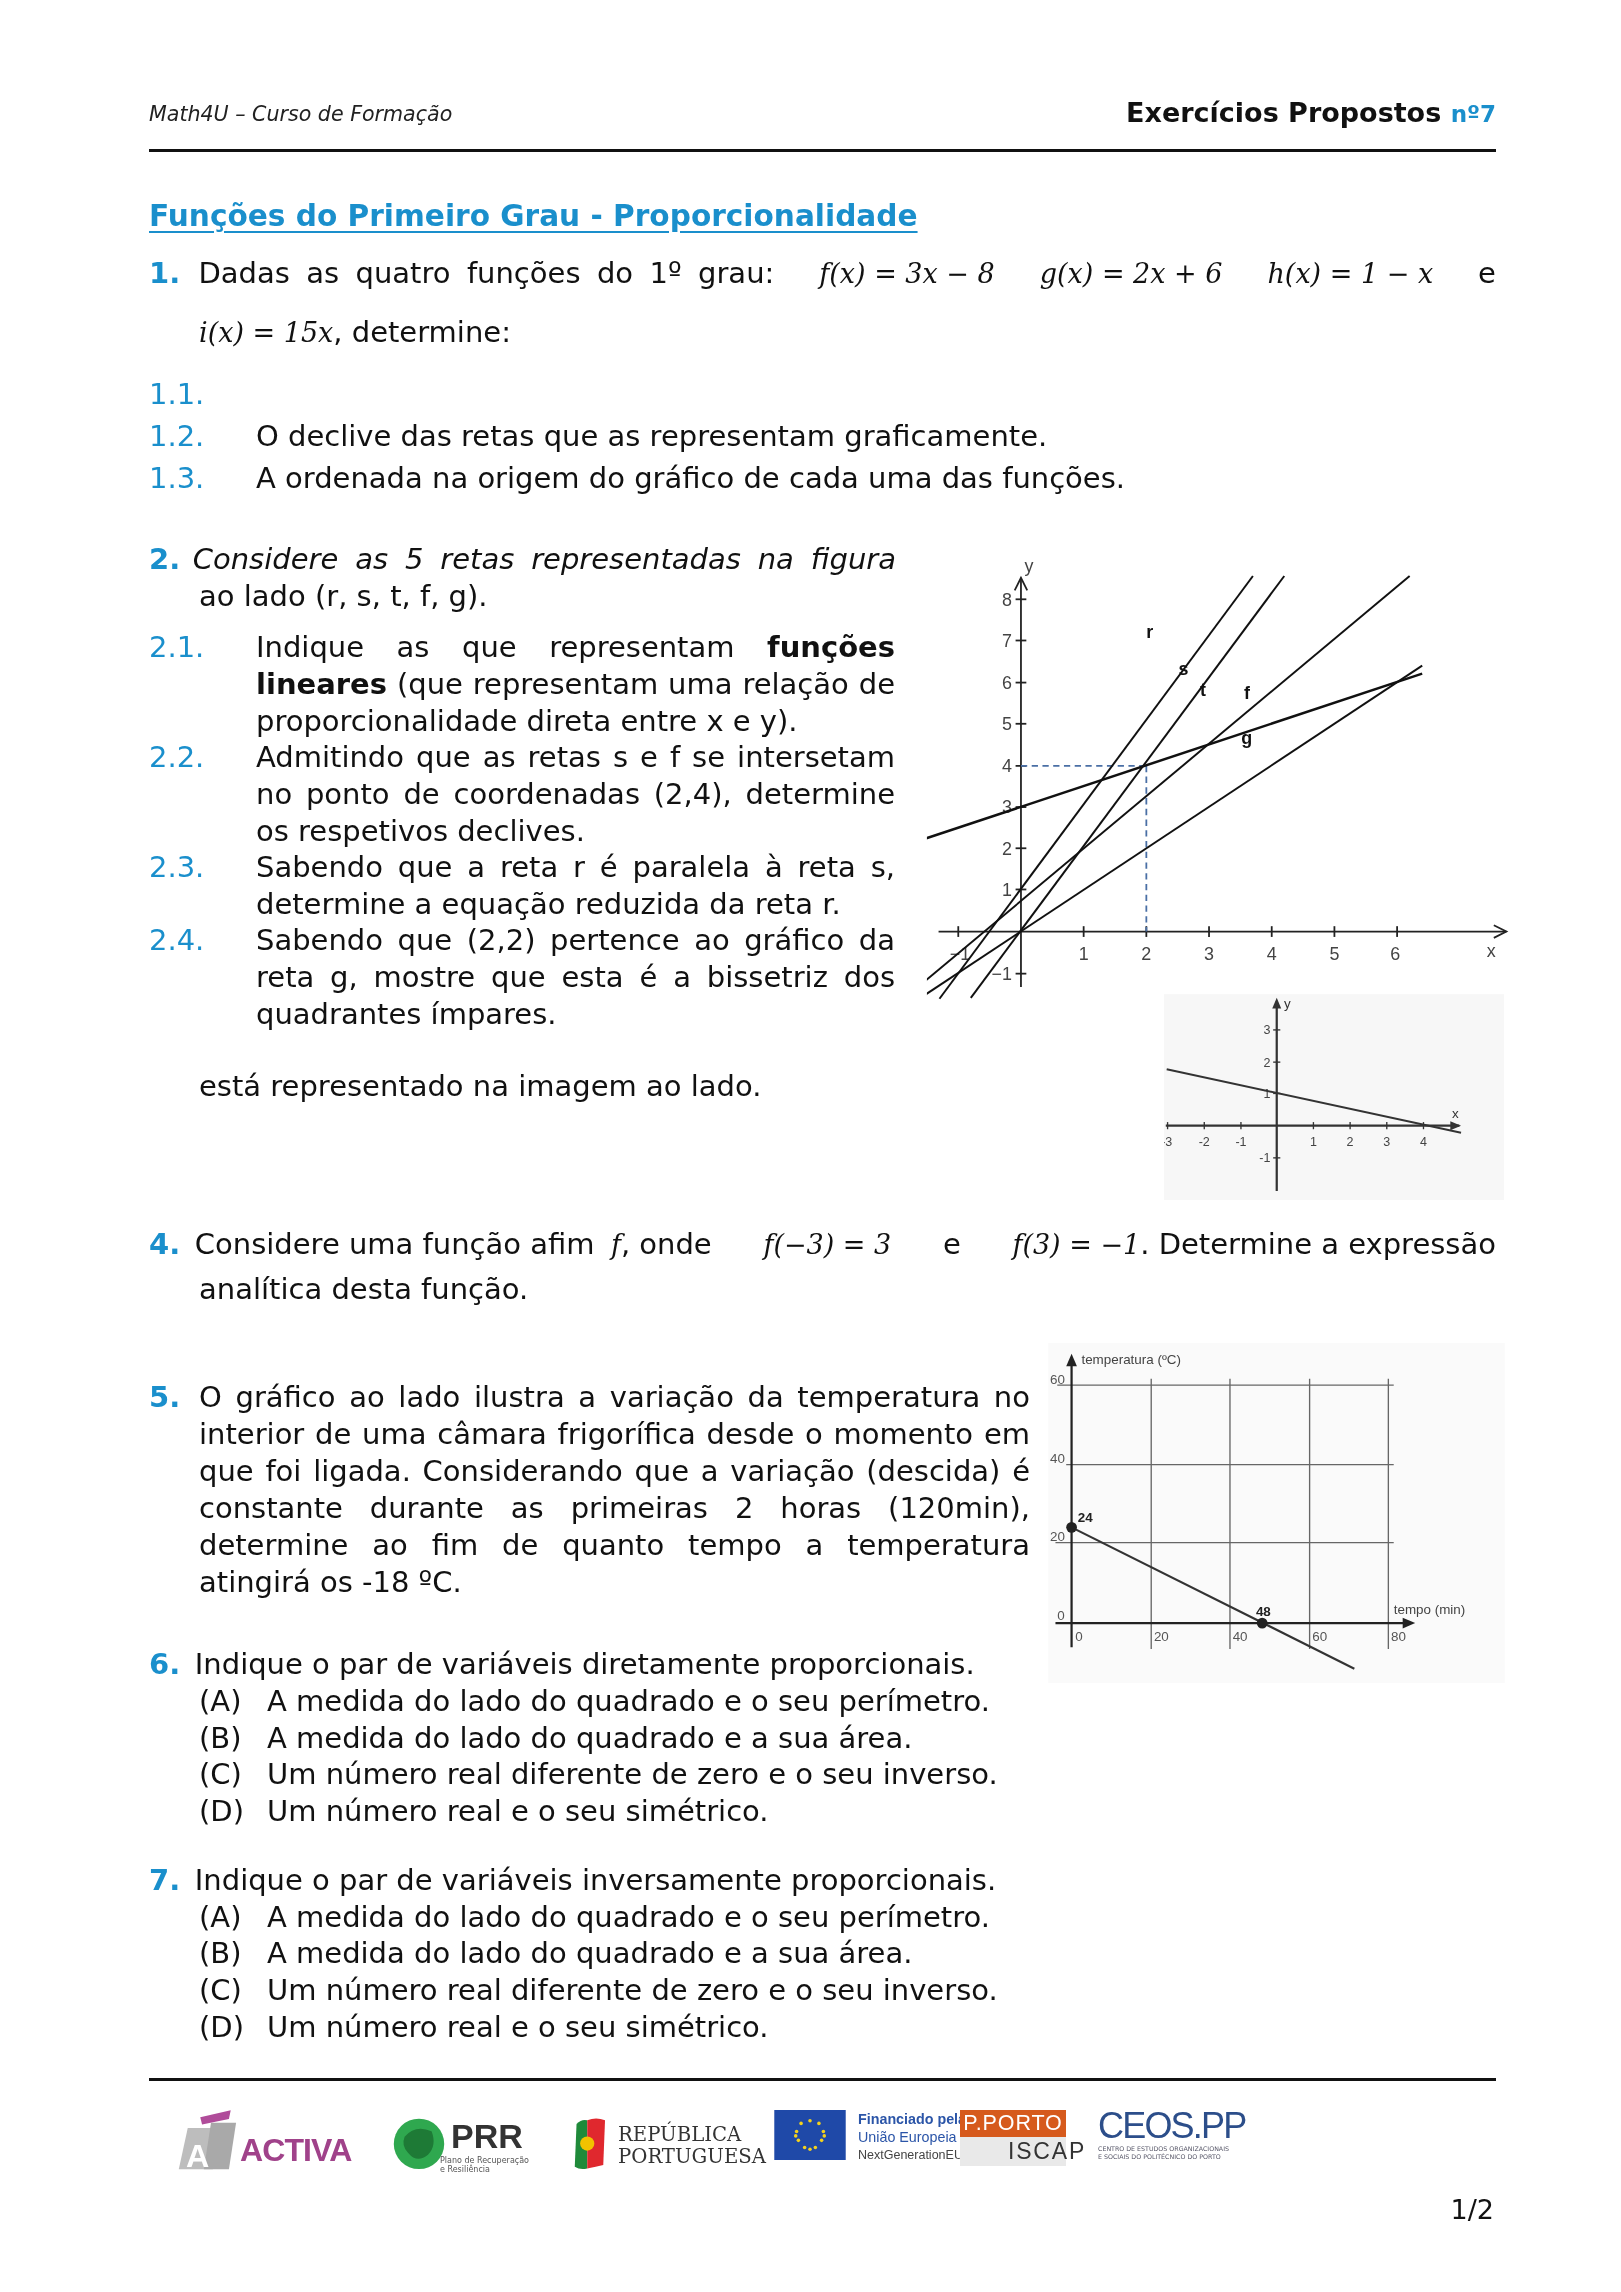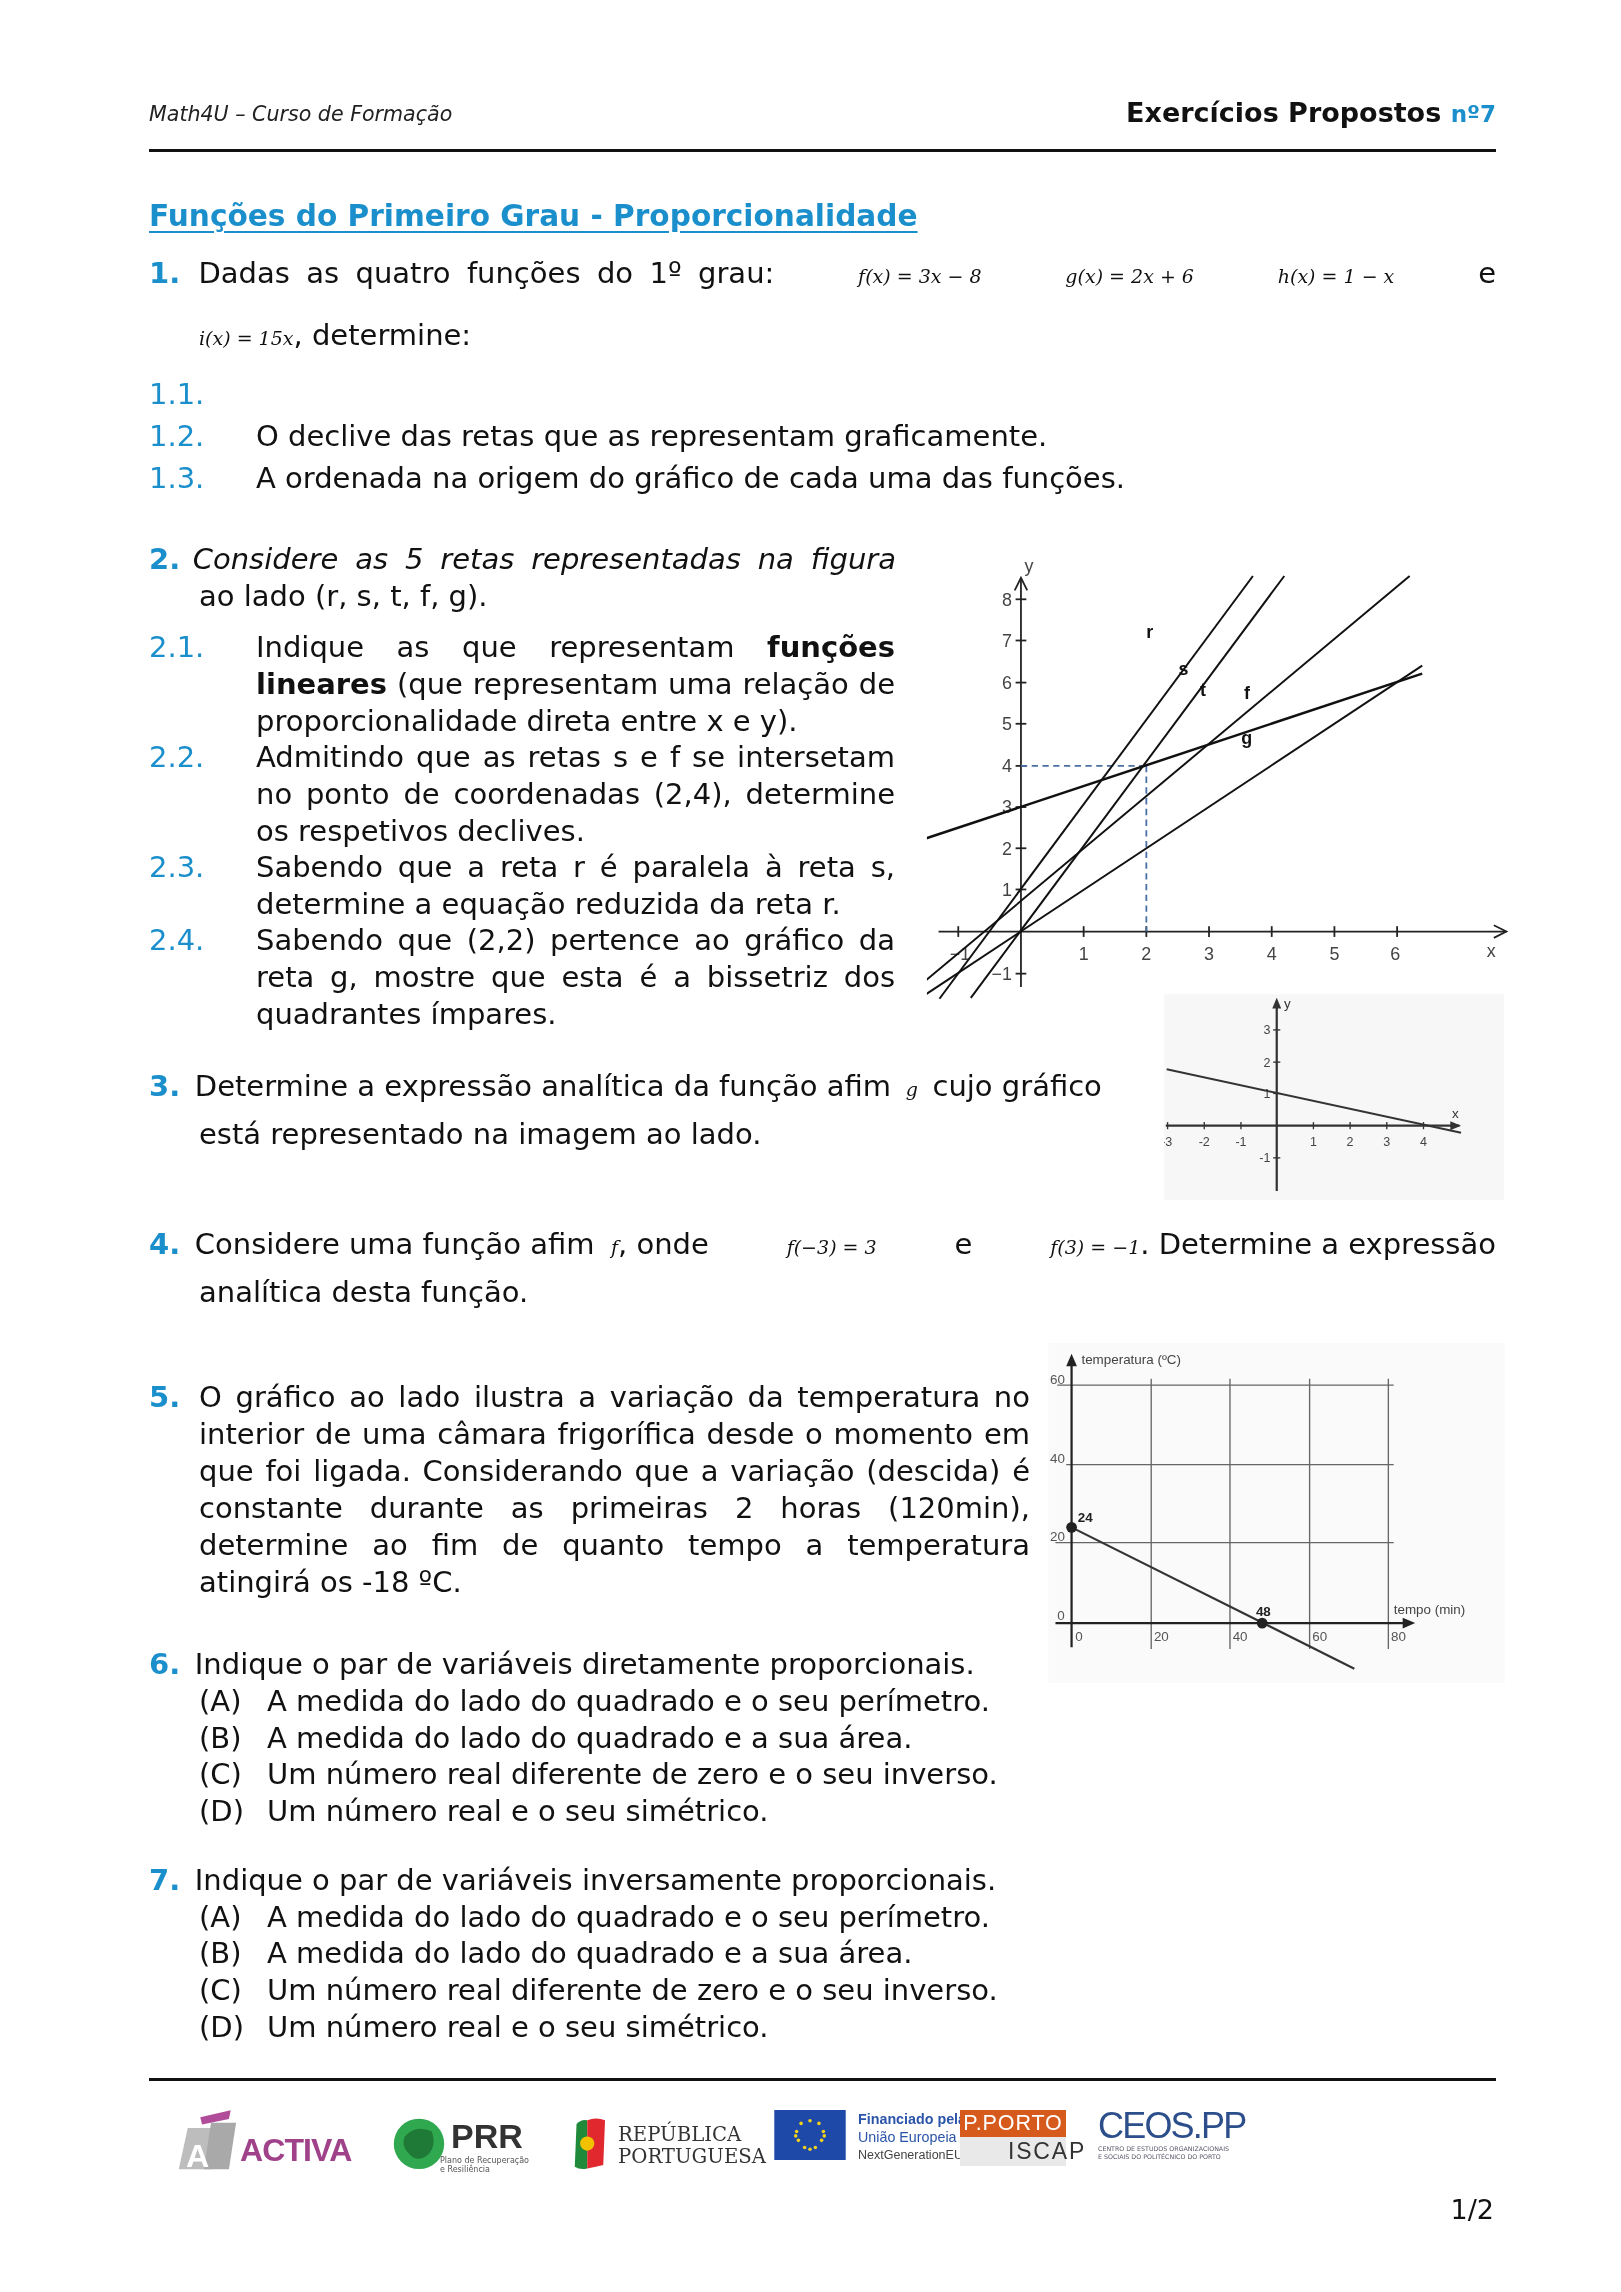--- a/index.html
+++ b/index.html
@@ -7,21 +7,21 @@
          font-family: "DejaVu Sans", sans-serif; color: #111; }
   .abs { position: absolute; }
   .hdr-left { left: 149px; top: 102px; font-size: 20.6px; font-style: italic; color: #222; }
   .hdr-right { right: 125px; top: 97px; font-size: 27px; font-weight: bold; color: #111; }
   .hdr-right .num { color: #1a8fcc; font-size: 23px; }
   .rule { left: 149px; width: 1347px; height: 2.7px; background: #111; }
   .section-title { left: 149px; top: 199px; font-size: 29.6px; font-weight: bold; color: #1a8fcc;
                    text-decoration: underline; text-underline-offset: 5.4px; }
   .q { font-size: 29px; line-height: 41px; color: #111; }
   .qnum { color: #1a8fcc; font-weight: bold; }
-  .math { font-family: "DejaVu Serif", serif; font-style: italic; font-size: 19px; }
+  .math { font-family: "DejaVu Serif", serif; font-style: italic; font-size: 27px; }
   .just { text-align: justify; text-align-last: left; }
   .sub { position: absolute; font-size: 29px; line-height: 37px; }
   .sub .label { position: absolute; left: 0; top: 0; color: #1a8fcc; font-weight: normal; }
   .sub .body { position: absolute; left: 107px; top: 0; text-align: justify; }
   .opt { font-size: 29px; line-height: 37px; position: absolute; left: 199px; }
   .opt .ol { display: inline-block; width: 68px; }
   .footer-rule { left: 149px; top: 2078px; width: 1347px; height: 2.7px; background: #111; }
   .page-num { right: 127px; top: 2194px; font-size: 27px; }
   svg text { font-family: "Liberation Sans", sans-serif; }
   .logo { position: absolute; }
@@ -165,26 +165,20 @@
   <g font-family="DejaVu Serif, serif" font-size="20" font-weight="bold" fill="#111">
     <text x="1280" y="712">r</text>
     <text x="1316" y="754">s</text>
     <text x="1340" y="777">t</text>
     <text x="1389" y="780">f</text>
     <text x="1386" y="831">g</text>
   </g>
 </svg>
 
 <div class="abs q" style="left:149px; top:1064px; line-height:45px; white-space:nowrap;">
-  <div>
-    <span class="qnum">3.</span>
-    <span style="margin-left:5.4px;">Determine a expressão analítica da função afim</span>
-    <span class="math" style="margin:0 5.4px;">g</span>
-    <span>cujo gráfico</span>
-  </div>
   <div style="margin-left:50px;">está representado na imagem ao lado.</div>
 </div>
 
 <svg class="abs" style="left:1164px; top:994px;" width="340" height="215" viewBox="0 0 380 240">
   <rect x="0" y="0" width="380" height="230" fill="#f7f7f7"></rect>
 
   <line x1="2" y1="147" x2="330" y2="147" stroke="#333" stroke-width="2.5"></line>
   <polygon points="332,147 320,142 320,152" fill="#333"></polygon>
   <line x1="126" y1="220" x2="126" y2="8" stroke="#333" stroke-width="2.5"></line>
   <polygon points="126,4 121,16 131,16" fill="#333"></polygon>

